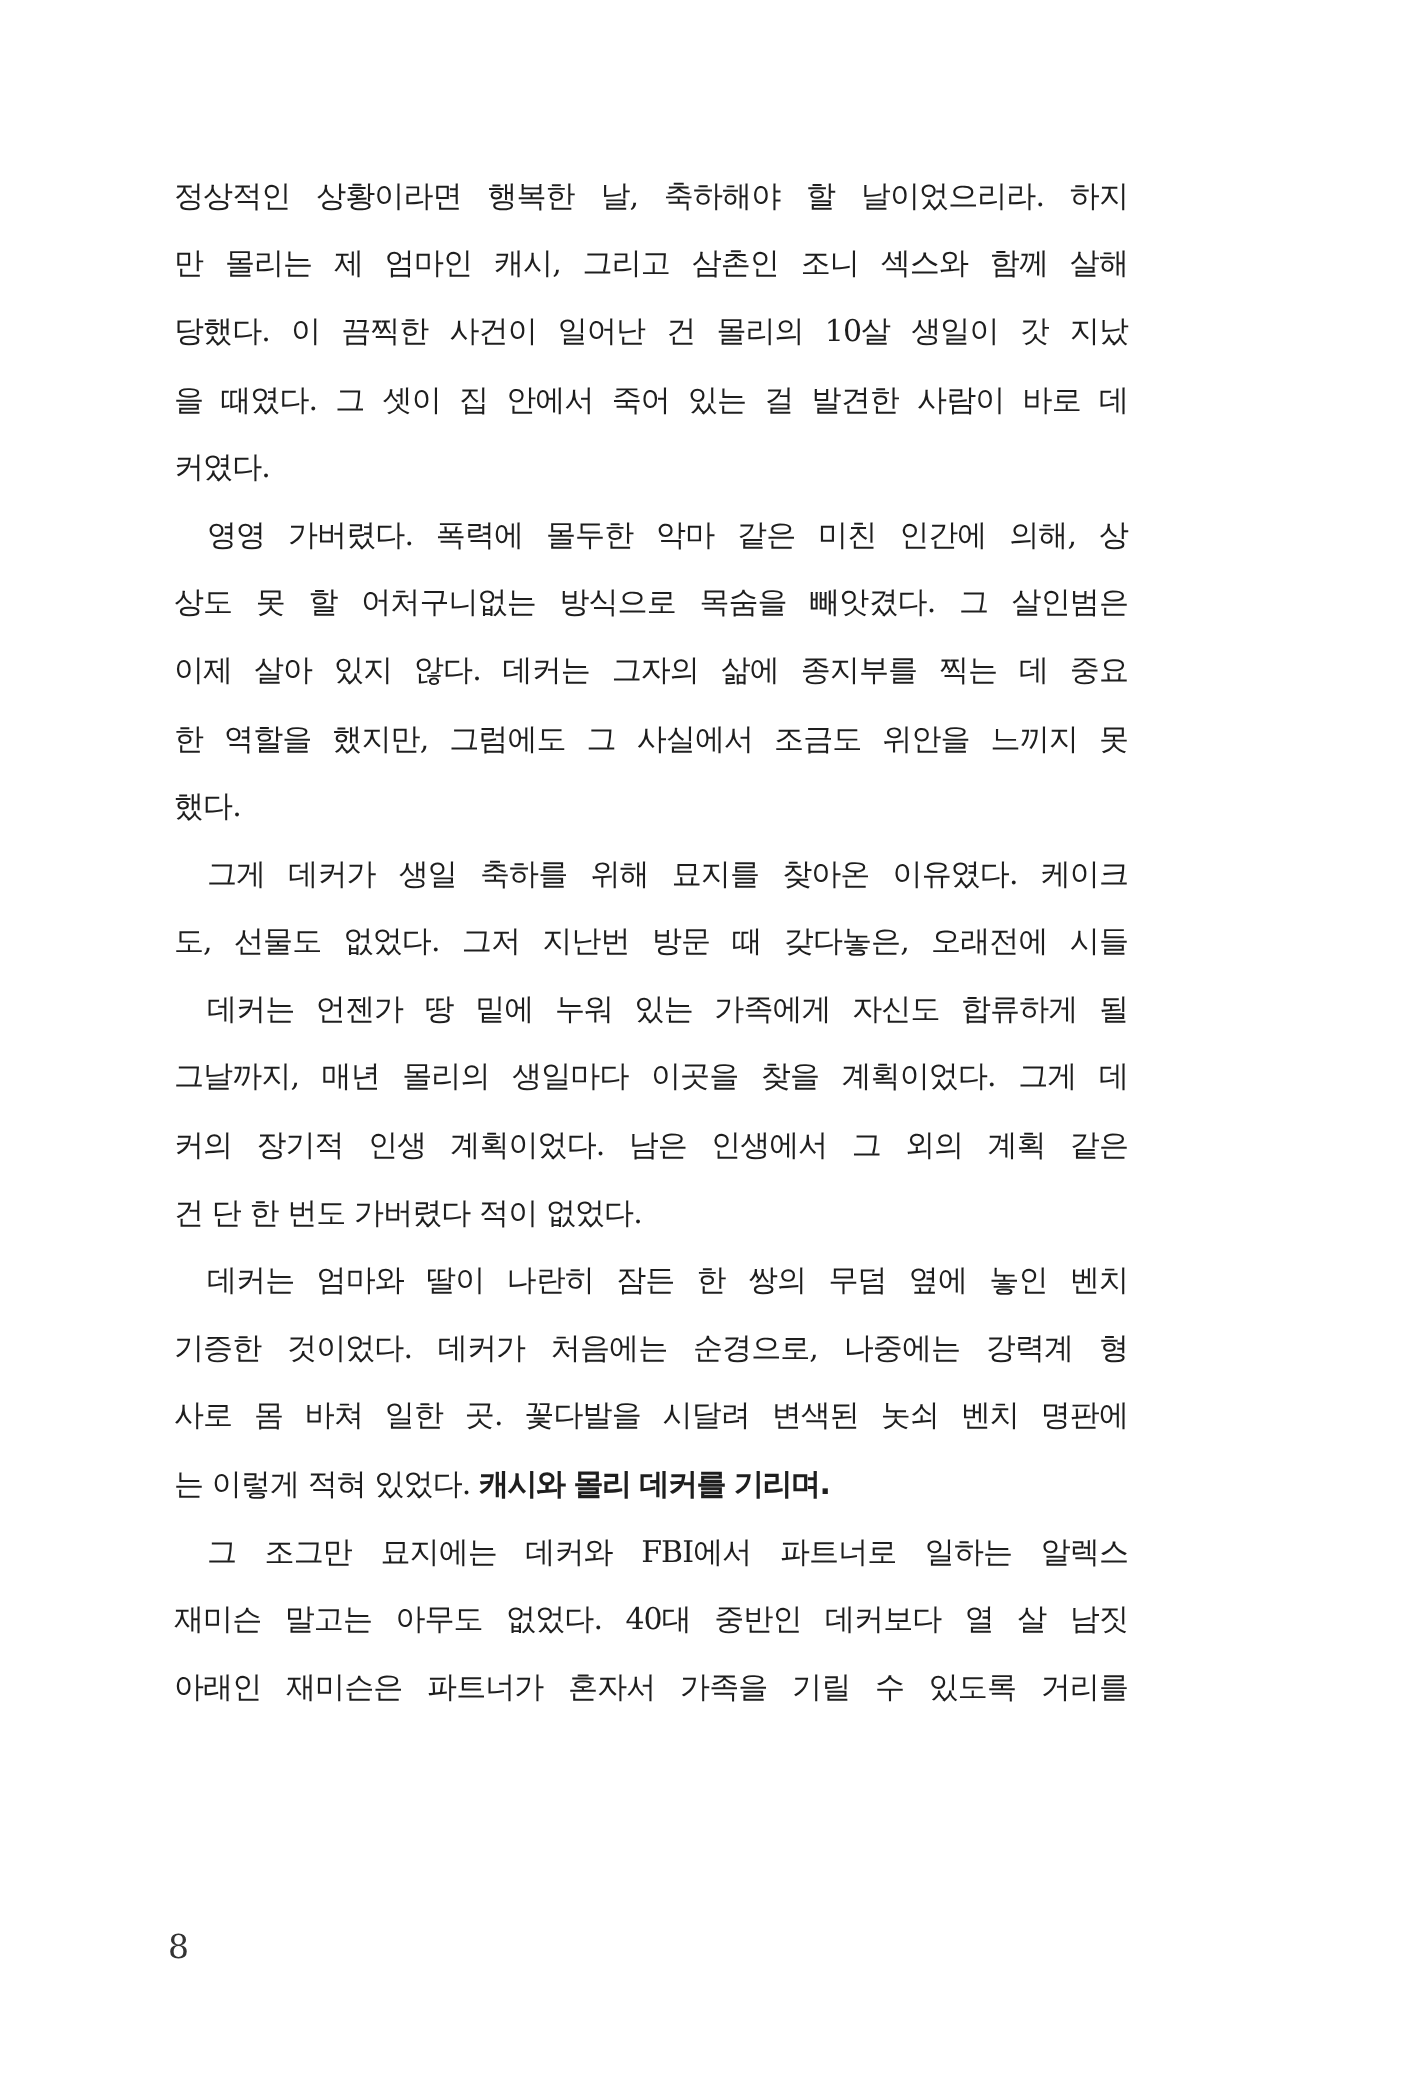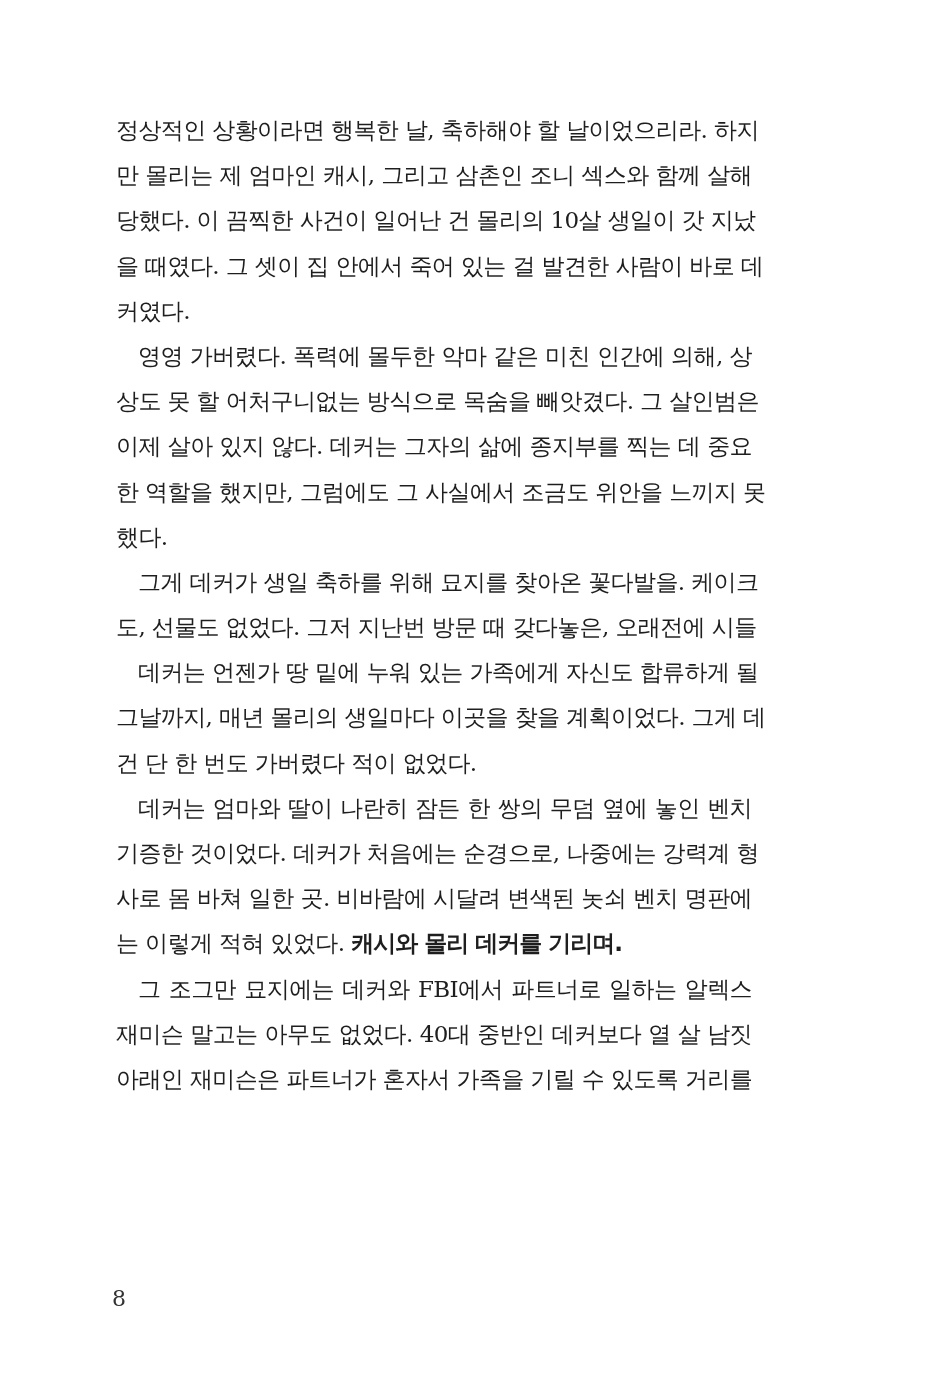--- a/index.html
+++ b/index.html
@@ -4,21 +4,21 @@
 <style>
   html, body { margin: 0; padding: 0; background: #ffffff; }
   body { width: 934px; height: 1400px; position: relative; overflow: hidden; }
   .page {
     position: absolute; left: 116px; top: 108px; width: 636px;
     font-family: "DejaVu Serif", "Liberation Serif", serif;
     color: #1e1e1e;
   }
   .line {
     height: 45.2px; line-height: 45.2px;
-    font-size: 23px;
+    font-size: 20px;
     white-space: nowrap;
     text-align: justify; text-align-last: justify;
     letter-spacing: -0.6px;
   }
   .line.last { text-align-last: left; }
   .line.indent { padding-left: 22px; }
   .bold { font-family: "DejaVu Sans", "Liberation Sans", sans-serif; font-weight: bold; letter-spacing: -1px; }
   .page-number {
     position: absolute; left: 112px; top: 1286px;
     font-family: "DejaVu Serif", serif; font-size: 22px; color: #333;
@@ -39,34 +39,35 @@
 
   <div>
     <div class="line indent">영영 가버렸다. 폭력에 몰두한 악마 같은 미친 인간에 의해, 상</div>
     <div class="line">상도 못 할 어처구니없는 방식으로 목숨을 빼앗겼다. 그 살인범은</div>
     <div class="line">이제 살아 있지 않다. 데커는 그자의 삶에 종지부를 찍는 데 중요</div>
     <div class="line">한 역할을 했지만, 그럼에도 그 사실에서 조금도 위안을 느끼지 못</div>
     <div class="line last">했다.</div>
   </div>
 
   <div>
-    <div class="line indent">그게 데커가 생일 축하를 위해 묘지를 찾아온 꽃다발을. 케이크</div>
+    <div class="line indent">그게 데커가 생일 축하를 위해 묘지를 찾아온 이유였다. 케이크</div>
     <div class="line">도, 선물도 없었다. 그저 지난번 방문 때 갖다놓은, 오래전에 시들</div>
   </div>
 
   <div>
     <div class="line indent">데커는 언젠가 땅 밑에 누워 있는 가족에게 자신도 합류하게 될</div>
     <div class="line">그날까지, 매년 몰리의 생일마다 이곳을 찾을 계획이었다. 그게 데</div>
+    <div class="line">커의 장기적 인생 계획이었다. 남은 인생에서 그 외의 계획 같은</div>
     <div class="line last">건 단 한 번도 가버렸다 적이 없었다.</div>
   </div>
 
   <div>
     <div class="line indent">데커는 엄마와 딸이 나란히 잠든 한 쌍의 무덤 옆에 놓인 벤치</div>
     <div class="line">기증한 것이었다. 데커가 처음에는 순경으로, 나중에는 강력계 형</div>
-    <div class="line">사로 몸 바쳐 일한 곳. 비바람에 시달려 변색된 놋쇠 벤치 명판에</div>
+    <div class="line">사로 몸 바쳐 일한 곳. 꽃다발을 시달려 변색된 놋쇠 벤치 명판에</div>
     <div class="line last"><span>는 이렇게 적혀 있었다. </span><span class="bold">캐시와 몰리 데커를 기리며.</span></div>
   </div>
 
   <div>
     <div class="line indent">그 조그만 묘지에는 데커와 FBI에서 파트너로 일하는 알렉스</div>
     <div class="line">재미슨 말고는 아무도 없었다. 40대 중반인 데커보다 열 살 남짓</div>
     <div class="line">아래인 재미슨은 파트너가 혼자서 가족을 기릴 수 있도록 거리를</div>
   </div>
 </div>
 

